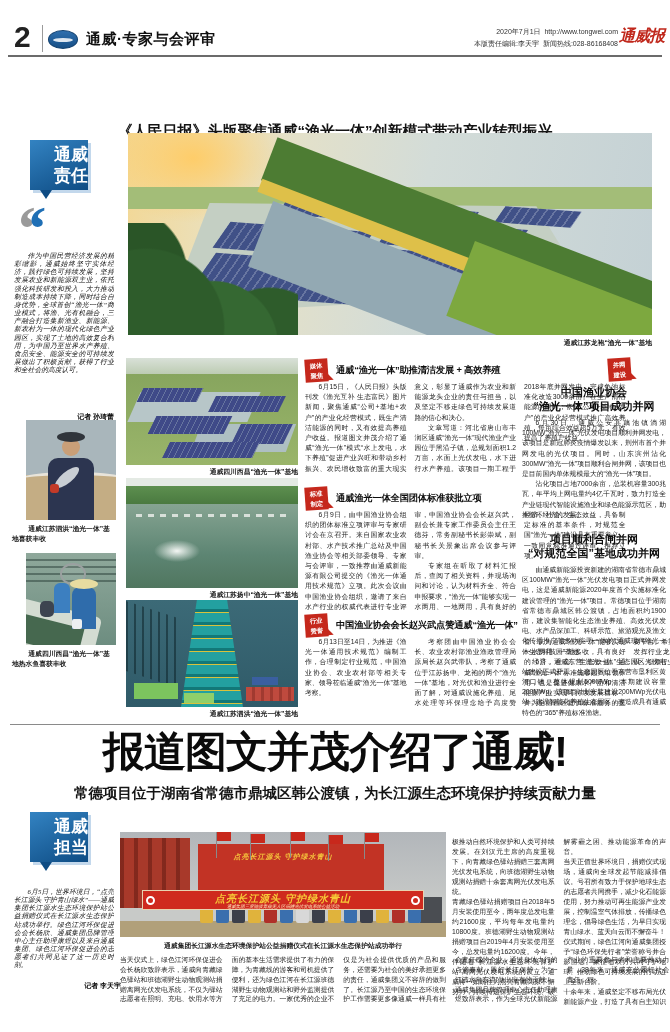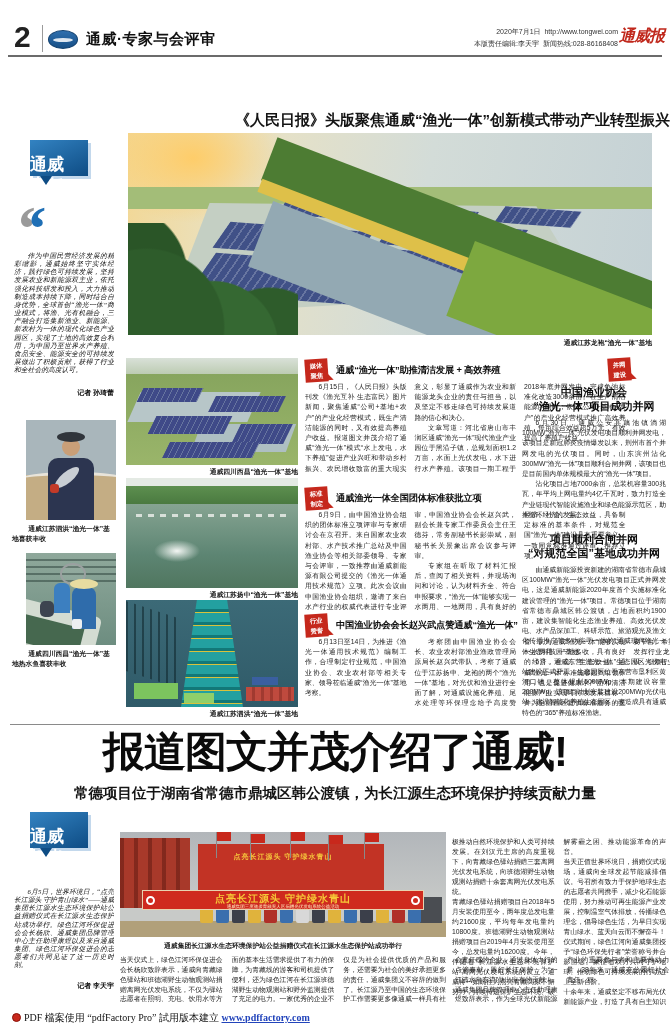--- a/index.html
+++ b/index.html
@@ -19,30 +19,30 @@
   .slogan{left:86px;top:30px;font-size:15px;font-weight:bold;color:#111;letter-spacing:.5px;}
   .hdr-info{right:52px;top:26px;font-size:7px;color:#333;text-align:right;line-height:1.7;}
   .hdr-info a{color:#333;text-decoration:none;}
   .masthead{right:6px;top:26px;font-size:16px;font-weight:bold;font-style:italic;color:#c0281c;
         font-family:"Liberation Serif",serif;letter-spacing:-1px;}
   .hdr-rule{left:8px;right:8px;top:55px;height:2px;background:#6b6b6b;}
 
   
   .headline1{left:0;right:0;top:58px;text-align:center;font-size:45px;font-weight:900;
         color:#0b0b0b;letter-spacing:-1px;line-height:1.1;}
-  .subhead1{left:0;right:0;top:111px;text-align:right;font-size:15px;font-weight:bold;color:#141414;}
+  .subhead1{left:0;right:0;top:122px;text-align:center;font-size:15px;font-weight:bold;color:#141414;}
   .headline2{left:0;right:0;top:729px;text-align:center;font-size:42px;font-weight:900;
         color:#0b0b0b;letter-spacing:-1px;line-height:1.1;}
   .subhead2{left:0;right:0;top:784px;text-align:center;font-size:14.5px;font-weight:bold;color:#141414;}
   .story-divider{left:10px;right:10px;top:724px;height:1px;background:#8a8a8a;}
 
   
-  .badge{width:58px;height:36px;background:linear-gradient(155deg,#3383c2,#0e4c84);
-        color:#fff;font-size:17px;font-weight:bold;text-align:left;line-height:1.25;
-        padding-top:14px;box-shadow:3px 3px 0 #c3d8ec;}
+  .badge{width:58px;height:50px;background:linear-gradient(155deg,#3383c2,#0e4c84);
+        color:#fff;font-size:17px;font-weight:bold;text-align:right;line-height:1.25;
+        padding-top:4px;box-shadow:3px 3px 0 #c3d8ec;}
   .badge:after{content:"";position:absolute;left:10px;bottom:-9px;
         border-left:6px solid transparent;border-right:6px solid transparent;border-top:9px solid #0e4c84;}
 
   
   .qmarks{font-family:"Liberation Serif",serif;font-weight:bold;font-size:64px;line-height:.6;letter-spacing:-6px;}
   .qm-gray{color:#9a9a9a;} .qm-blue{color:#1f6fb5;}
   .side-quote{width:100px;font-family:"Liberation Serif",serif;font-style:italic;font-size:6.8px;
         line-height:1.2;text-align:justify;text-indent:2em;color:#101010;}
   .side-byline{width:100px;font-family:"Liberation Serif",serif;font-size:7px;font-weight:bold;
         text-align:right;color:#101010;}
@@ -147,21 +147,21 @@
         transform:rotate(14deg);border-radius:6px;}
   .pL2 .boatin{position:absolute;left:-6px;bottom:-4px;width:62px;height:28px;background:#46684f;
         transform:rotate(14deg);}
   .pL2 .man1{position:absolute;left:46px;top:34px;width:24px;height:42px;border-radius:8px 8px 0 0;background:#2f6cab;}
   .pL2 .hat1{position:absolute;left:44px;top:26px;width:28px;height:10px;border-radius:50%;background:#e8dca0;}
   .pL2 .man2{position:absolute;left:28px;top:30px;width:16px;height:30px;border-radius:6px 6px 0 0;background:#3c7fc0;}
   .pL2 .child{position:absolute;left:14px;top:48px;width:14px;height:16px;border-radius:5px;background:#3d4450;}
   .pL2 .bucket{position:absolute;left:46px;top:66px;width:10px;height:10px;background:#eceff0;border-radius:2px;}
 
   
-  .p2{left:120px;top:832px;width:326px;height:105px;}
+  .p2{left:120px;top:832px;width:326px;height:105px;font-style:italic;}
   .p2 .sky{position:absolute;inset:0;background:linear-gradient(#b2b6ba,#c8cac8 70%);}
   .p2 .ground{position:absolute;left:0;bottom:0;width:100%;height:16px;background:#b1a07a;}
   .p2 .bld{position:absolute;left:0;top:6px;width:70px;height:70px;background:#a8392a;
         background-image:repeating-linear-gradient(90deg,rgba(60,10,5,.35) 0 4px,transparent 4px 14px);}
   .p2 .bdrop{position:absolute;left:78px;top:12px;width:186px;height:50px;background:#c23325;}
   .p2 .bdrop-t{position:absolute;left:0;right:0;top:8px;text-align:center;color:#f5c53c;
         font-size:7px;font-weight:bold;letter-spacing:1px;}
   .p2 .flag{position:absolute;width:14px;height:9px;background:#c8281c;}
   .p2 .pole{position:absolute;width:1px;height:26px;background:#8a8a8a;}
   .p2 .spk{position:absolute;right:4px;bottom:14px;width:22px;height:26px;background:#4a4d52;}
@@ -199,21 +199,21 @@
   <div class="abs subhead1">《人民日报》头版聚焦通威“渔光一体”创新模式带动产业转型振兴</div>
 
   <div class="abs badge" style="left:30px;top:140px;">
     <div>通威</div>
     <div>责任</div>
   </div>
   <div class="abs qmarks" style="left:16px;top:210px;">
     <span class="qm-gray">‘</span><span class="qm-blue">‘</span>
   </div>
   <div class="abs side-quote" style="left:14px;top:252px;height:132px;overflow:hidden;">作为中国民营经济发展的精彩缩影，通威始终坚守实体经济，践行绿色可持续发展，坚持发展农业和新能源双主业，依托强化科技研发和投入，大力推动制造成本持续下降，同时结合自身优势，全球首创“渔光一体”商业模式，将渔、光有机融合，三产融合打造集新渔业、新能源、新农村为一体的现代化绿色产业园区，实现了土地的高效复合利用，为中国乃至世界水产养殖、食品安全、能源安全的可持续发展做出了积极贡献，获得了行业和全社会的高度认可。</div>
-  <div class="abs side-byline" style="left:14px;top:388px;">记者 孙琦蕾</div>
+  <div class="abs side-byline" style="left:14px;top:412px;">记者 孙琦蕾</div>
 
   <div class="abs photo pL1">
     <div class="bg"></div>
       <div class="pipe"></div>
       <div class="torso"></div>
       <div class="fish"></div>
     <div class="glove"></div>
       <div class="head"></div>
       <div class="hat"></div>
   </div>
@@ -330,21 +330,21 @@
 
   <div class="abs story-divider"></div>
   <div class="abs headline2">报道图文并茂介绍了通威!</div>
   <div class="abs subhead2">常德项目位于湖南省常德市鼎城区韩公渡镇，为长江源生态环境保护持续贡献力量</div>
 
   <div class="abs badge" style="left:30px;top:812px;">
     <div>通威</div>
     <div>担当</div>
   </div>
   <div class="abs side-quote" style="left:14px;top:888px;height:90px;overflow:hidden;">6月5日，世界环境日，“点亮长江源头 守护青山绿水”——通威集团长江源水生态环境保护站公益捐赠仪式在长江源水生态保护站成功举行。绿色江河环保促进会会长杨欣、通威集团品牌管理中心主任助理康煜以及来自通威集团、绿色江河环保促进会的志愿者们共同见证了这一历史时刻。</div>
-  <div class="abs side-byline" style="left:14px;top:981px;">记者 李天宇</div>
+  <div class="abs side-byline" style="left:21px;top:981px;">记者 李天宇</div>
 
   <div class="abs photo p2">
     <div class="sky"></div>
       <div class="ground"></div>
       <div class="bld"></div>
     <div class="bdrop"></div>
     <div class="bdrop-t" style="top:20px;">点亮长江源头 守护绿水青山</div>
     <div class="pole" style="left:96px;top:0;"></div>
       <div class="flag" style="left:97px;top:0;"></div>
     <div class="pole" style="left:130px;top:2px;"></div>
@@ -385,17 +385,14 @@
   </div>
   <div class="abs flow2" style="left:452px;top:837px;width:214px;height:172px;">
     <p>极推动自然环境保护和人类可持续发展。在刘汉元主席的高度重视下，向青藏绿色驿站捐赠三套离网光伏发电系统，向班德湖野生动物观测站捐赠十余套离网光伏发电系统。</p>
     <p>青藏绿色驿站捐赠项目自2018年5月安装使用至今，两年度总发电量约21600度，平均每年发电量约10800度。班德湖野生动物观测站捐赠项目自2019年4月安装使用至今，总发电量约16200度。今年，伴随着“长江源水生态环境保护站”离网光伏发电系统的设立，通威将一如既往为点亮青藏高原不懈努力，持续传递保护生态环境、破解雾霾之困、推动能源革命的声音。</p>
     <p>当天正值世界环境日，捐赠仪式现场，通威向全球发起节能减排倡议。号召所有致力于保护地球生态的志愿者共同携手，减少化石能源使用，努力推动可再生能源产业发展，控制温室气体排放，传播绿色理念，倡导绿色生活，为早日实现青山绿水、蓝天白云而不懈奋斗！</p>
     <p>仪式期间，绿色江河向通威集团授予“绿色环保先行者”荣誉称号并合影留念。象征着双方共同守护地球、推动绿色可持续发展的行动迈上全新台阶。</p>
     <p>十余年来，通威坚定不移布局光伏新能源产业，打造了具有自主知识产权的完整光伏新能源产业链，并成为中国乃至全球光伏新能源产业的重要参与者和主要推动力量。在通威集团董事局刘汉元主席的高度重视下，通威积极响应习近平总书记在十九大报告中“加快生态文明体制改革，建设美丽中国”的号召，于2018年—2020年连续三年发起驰援青藏无人区光伏发电系统公益捐赠活动，充分发挥社会责任，克服高寒、高海拔地区的恶劣环境，三度驰援青藏无人区，彻底结束了当地不通电的历史，为高原地区光伏发电作出良好示范，为青藏高原的基础设施建设及环保工作不断奉献自己的力量。</p>
 
   </div>
 
-  <div class="abs footer">
-    <span class="dot"></span><span>PDF 檔案使用 “pdfFactory Pro” 試用版本建立 </span><a href="#">www.pdffactory.com</a>
-  </div>
 
 </div>
 
 </body></html>

